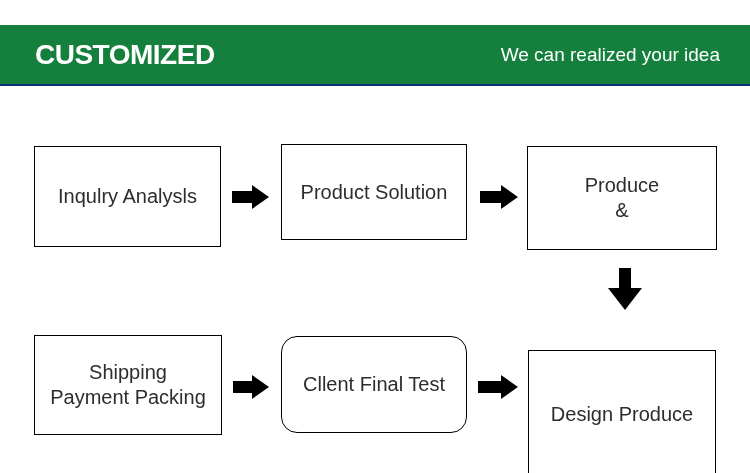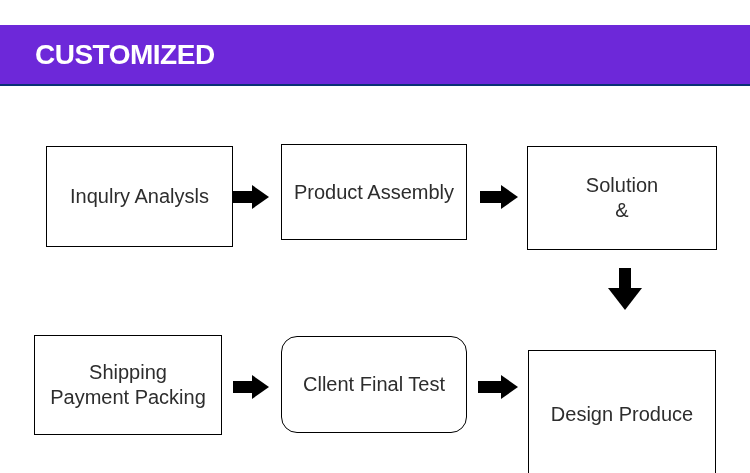--- a/index.html
+++ b/index.html
@@ -47,66 +47,67 @@
     background: #ffffff;
     display: flex;
     flex-direction: column;
     align-items: center;
     justify-content: center;
     text-align: center;
     color: #2d2d2d;
     font-size: 20px;
     line-height: 25px;
   }
-  .b1 { left: 34px;  top: 146px; width: 187px; height: 101px; margin-left: 12px; }
+  .b1 { left: 34px;  top: 146px; width: 187px; height: 101px; }
   .b2 { left: 281px; top: 144px; width: 186px; height: 96px;  }
   .b3 { left: 527px; top: 146px; width: 190px; height: 104px; }
   .b4 { left: 34px;  top: 335px; width: 188px; height: 100px; }
   .b5 { left: 281px; top: 336px; width: 186px; height: 97px; border-radius: 16px;  }
   .b6 { left: 528px; top: 334px; width: 188px; height: 128px; margin-top: 16px; }
 
   
   .arrow { position: absolute; display: block; }
   .a1 { left: 232px; top: 185px; }
   .a2 { left: 480px; top: 185px; }
   .a3 { left: 608px; top: 268px; }
   .a4 { left: 233px; top: 375px; }
   .a5 { left: 478px; top: 375px; }
 </style>
 </head>
 <body>
 
 <div class="page">
 
-  <header class="topbar" style="background-color: #6d28d9;">
+  <header class="topbar" style="background-color: #15803d;">
     <h1>CUSTOMIZED</h1>
+    <span class="tagline">We can realized your idea</span>
   </header>
 
   <main>
 
     <div class="box b1">
       <span>Inqulry Analysls</span>
     </div>
 
     <svg class="arrow a1" width="37" height="24" viewBox="0 0 37 24">
       <rect x="0" y="6" width="21" height="12" fill="#000000"></rect>
       <polygon points="20,0 37,12 20,24" fill="#000000"></polygon>
     </svg>
 
     <div class="box b2">
-      <span>Product Assembly</span>
+      <span>Product Solution</span>
     </div>
 
     <svg class="arrow a2" width="38" height="24" viewBox="0 0 38 24">
       <rect x="0" y="6" width="22" height="12" fill="#000000"></rect>
       <polygon points="21,0 38,12 21,24" fill="#000000"></polygon>
     </svg>
 
     <div class="box b3">
-      <span>Solution</span>
+      <span>Produce</span>
       <span>&amp;</span>
     </div>
 
     <svg class="arrow a3" width="34" height="42" viewBox="0 0 34 42">
       <rect x="11" y="0" width="12" height="21" fill="#000000"></rect>
       <polygon points="0,20 34,20 17,42" fill="#000000"></polygon>
     </svg>
 
     <div class="box b4">
       <span>Shipping</span>

